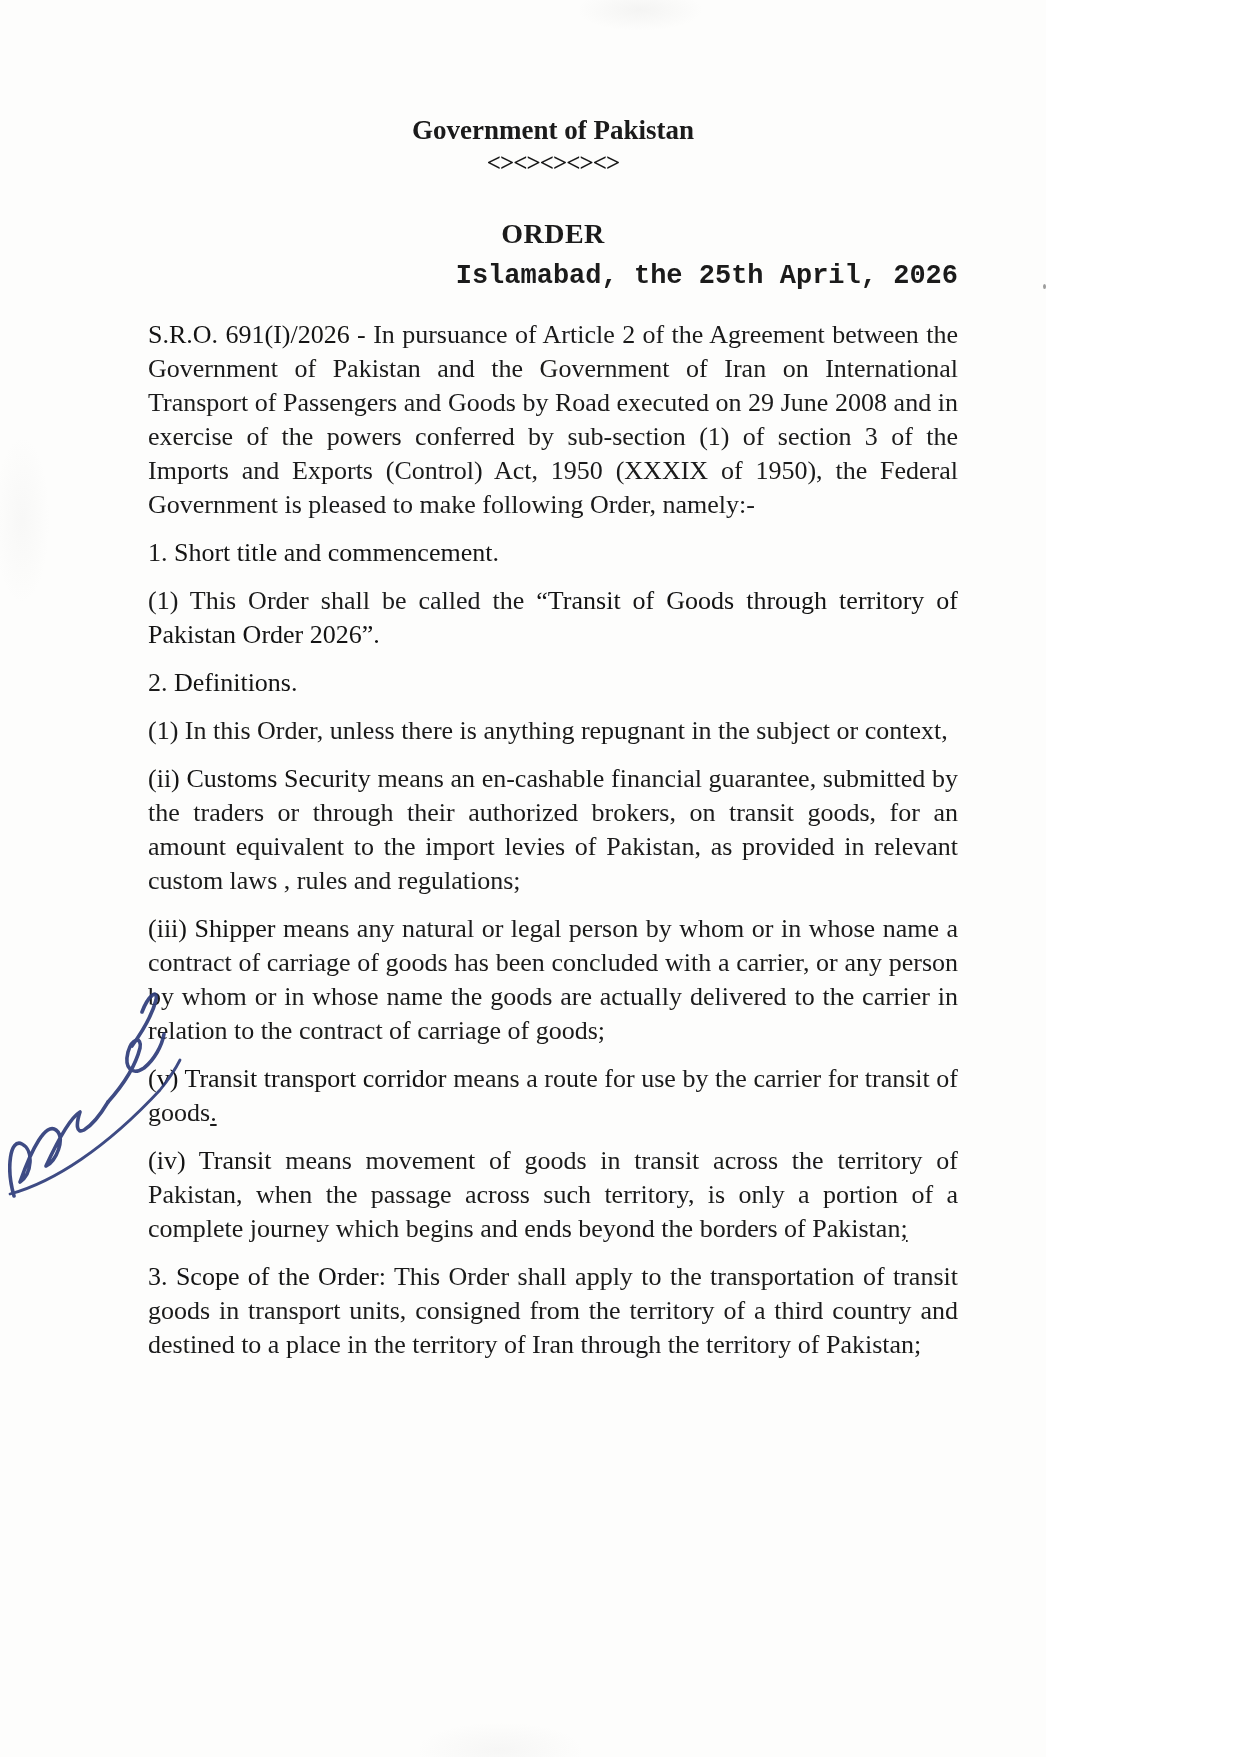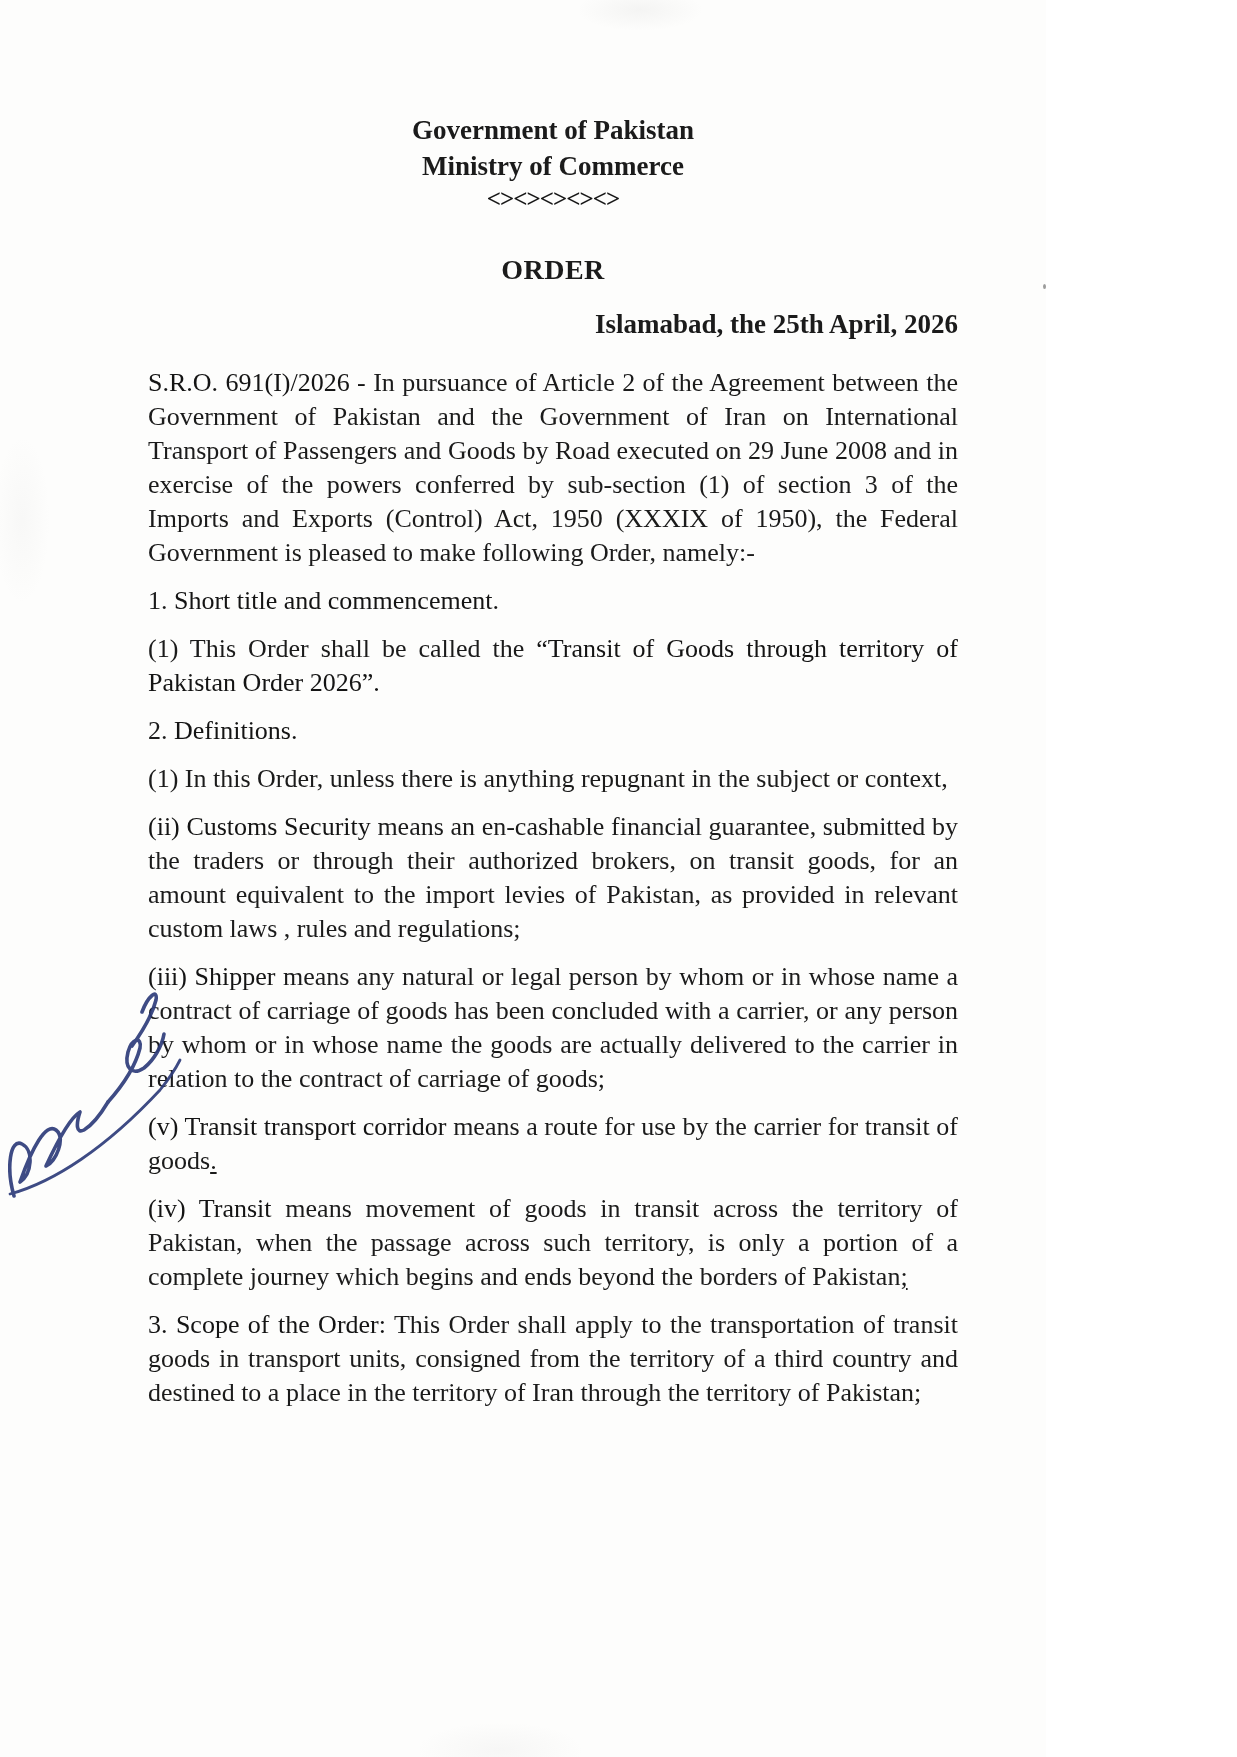--- a/index.html
+++ b/index.html
@@ -41,21 +41,22 @@
     font-size: 28px;
     line-height: 36px;
     letter-spacing: 0.5px;
     margin-top: 38px;
   }
   .dateline {
     text-align: right;
     font-weight: bold;
     font-size: 27px;
     line-height: 36px;
-    margin-top: 18px;
+    margin-top: 6px;
+    font-family: Liberation Mono, monospace;
   }
   .doc-body {
     margin-top: 24px;
     font-size: 26px;
     line-height: 34px;
   }
   .doc-body p {
     margin: 0 0 14px 0;
     text-align: justify;
   }
@@ -79,21 +80,20 @@
   .speck-1 { left: 1043px; top: 284px; }
   .speck-2 { left: 1160px; top: 1655px; }
 </style>
 </head>
 <body>
 
 <div class="page">
 
   <header class="doc-header">
     <div class="org">Government of Pakistan</div>
-    <div class="ministry">Ministry of Commerce</div>
     <div class="divider">&lt;&gt;&lt;&gt;&lt;&gt;&lt;&gt;&lt;&gt;</div>
     <div class="order-title">ORDER</div>
     <div class="dateline">Islamabad, the 25th April, 2026</div>
   </header>
 
   <main class="doc-body">
 
     <p><b>S.R.O. 691(I)/2026 -</b><span> In pursuance of Article 2 of the Agreement between the Government of Pakistan and the Government of Iran on International Transport of Passengers and Goods by Road executed on 29 June 2008 and in exercise of the powers conferred by sub-section (1) of section 3 of the Imports and Exports (Control) Act, 1950 (XXXIX of 1950), the Federal Government is pleased to make following Order, namely:-</span></p>
 
     <p><span>1. </span><b>Short title and commencement.</b></p>

